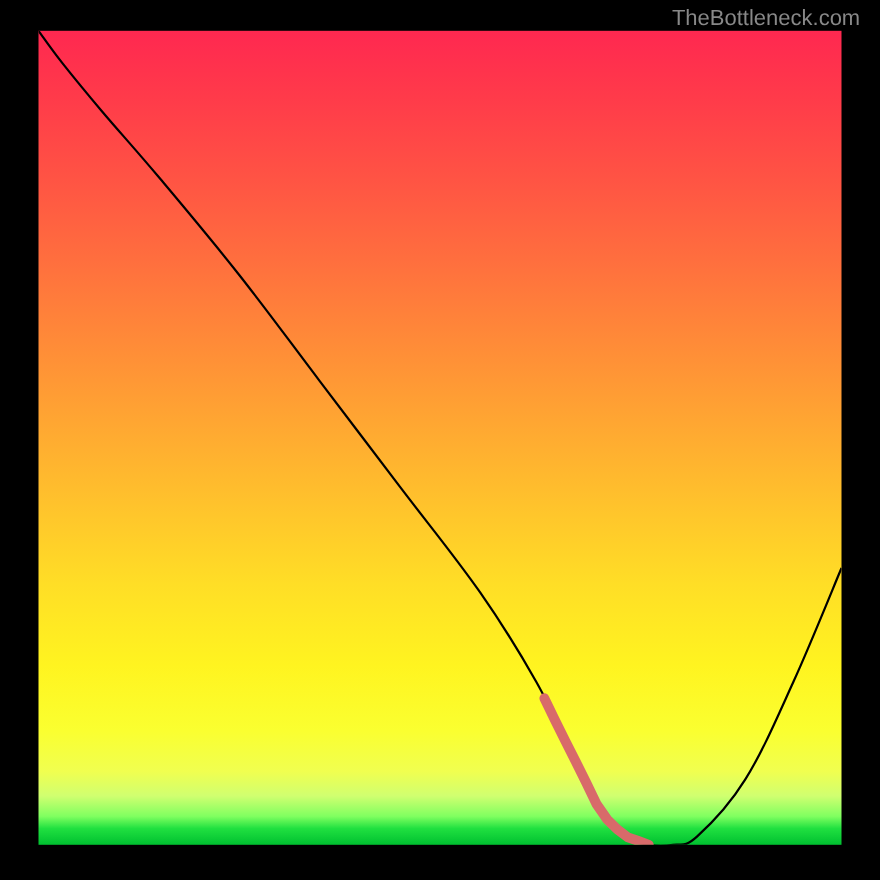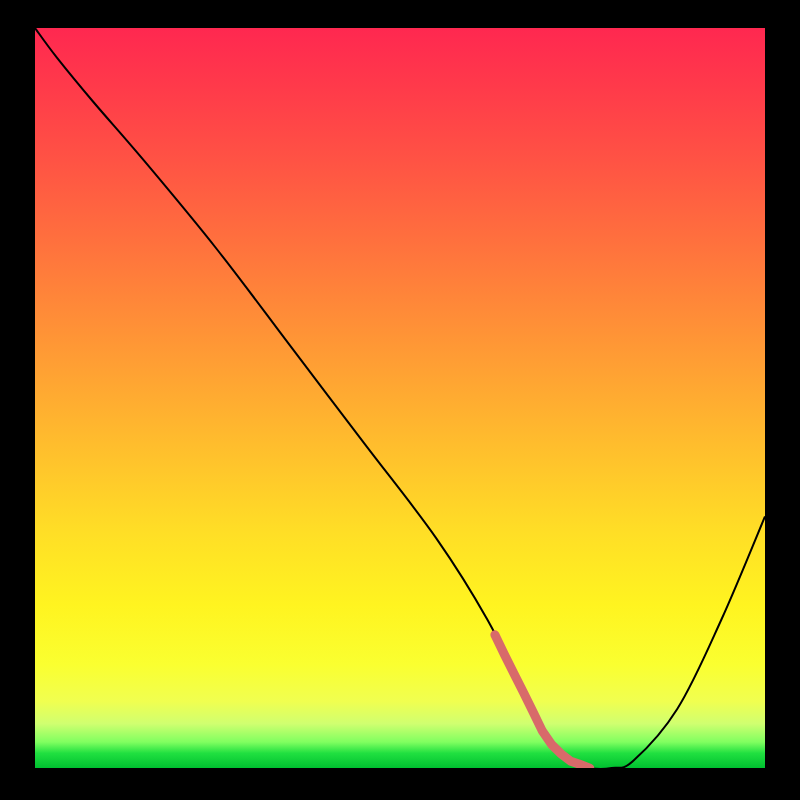--- a/index.html
+++ b/index.html
@@ -62,20 +62,21 @@
     left: 0;
     top: 0;
     width: 100%;
     height: 100%;
   }
 </style>
 </head>
 <body>
 
 <div class="container">
+  <div class="attribution">TheBottleneck.com</div>
   <div class="plot-area">
     <div class="gradient-bg"></div>
     <svg class="curve" viewBox="0 0 730 740" preserveAspectRatio="none">
       <path d="M 0 0 C 3.9419999999999997 5.328000000000004 11.388 16.280000000000022 21.9 29.600000000000023 C 32.412 42.92000000000002 42.632 55.352 58.4 74 C 74.16799999999999 92.648 87.162 106.56000000000004 109.5 133.20000000000005 C 131.838 159.84000000000003 156.22 188.7 182.5 222 C 208.78 255.3 229.21999999999997 283.56800000000004 255.49999999999997 318.20000000000005 C 281.78 352.83200000000005 302.21999999999997 379.768 328.5 414.4 C 354.78000000000003 449.032 379.16200000000003 478.632 401.50000000000006 510.6 C 423.8380000000001 542.568 436.83200000000005 564.028 452.6 592 C 468.368 619.972 478.588 644.688 489.1 666 C 499.612 687.312 503.11599999999993 698.4119999999999 510.99999999999994 710.4 C 518.8839999999999 722.388 525.016 727.272 532.9 732.6 C 540.784 737.928 546.9159999999999 738.668 554.8 740 C 562.684 741.332 568.816 741.332 576.7 740 C 584.5840000000001 738.668 586.7739999999999 743.2560000000001 598.5999999999999 732.6 C 610.4259999999999 721.944 626.632 706.108 642.4 680.8 C 658.168 655.492 670.4319999999999 626.632 686.1999999999999 592 C 701.968 557.368 722.116 507.048 730 488.4" fill="none" stroke="#000" stroke-width="2"></path>
       <path d="M 459.9 606.8 L 469.39 626.4254232741669 L 478.87999999999994 645.4862005487286 L 488.37 664.2448935363265 L 497.86 683.4066181377119 L 507.34999999999997 703.0860479952352 L 516.8399999999999 716.7194173381498 L 526.3299999999999 726.0676393449397 L 535.82 733.2555360790325 L 545.31 736.4885398997657 L 554.8 740.1680668147307" fill="none" stroke="#d86a6a" stroke-width="9" stroke-linecap="round"></path>
     </svg>
   </div>
 </div>
 
 </body></html>

